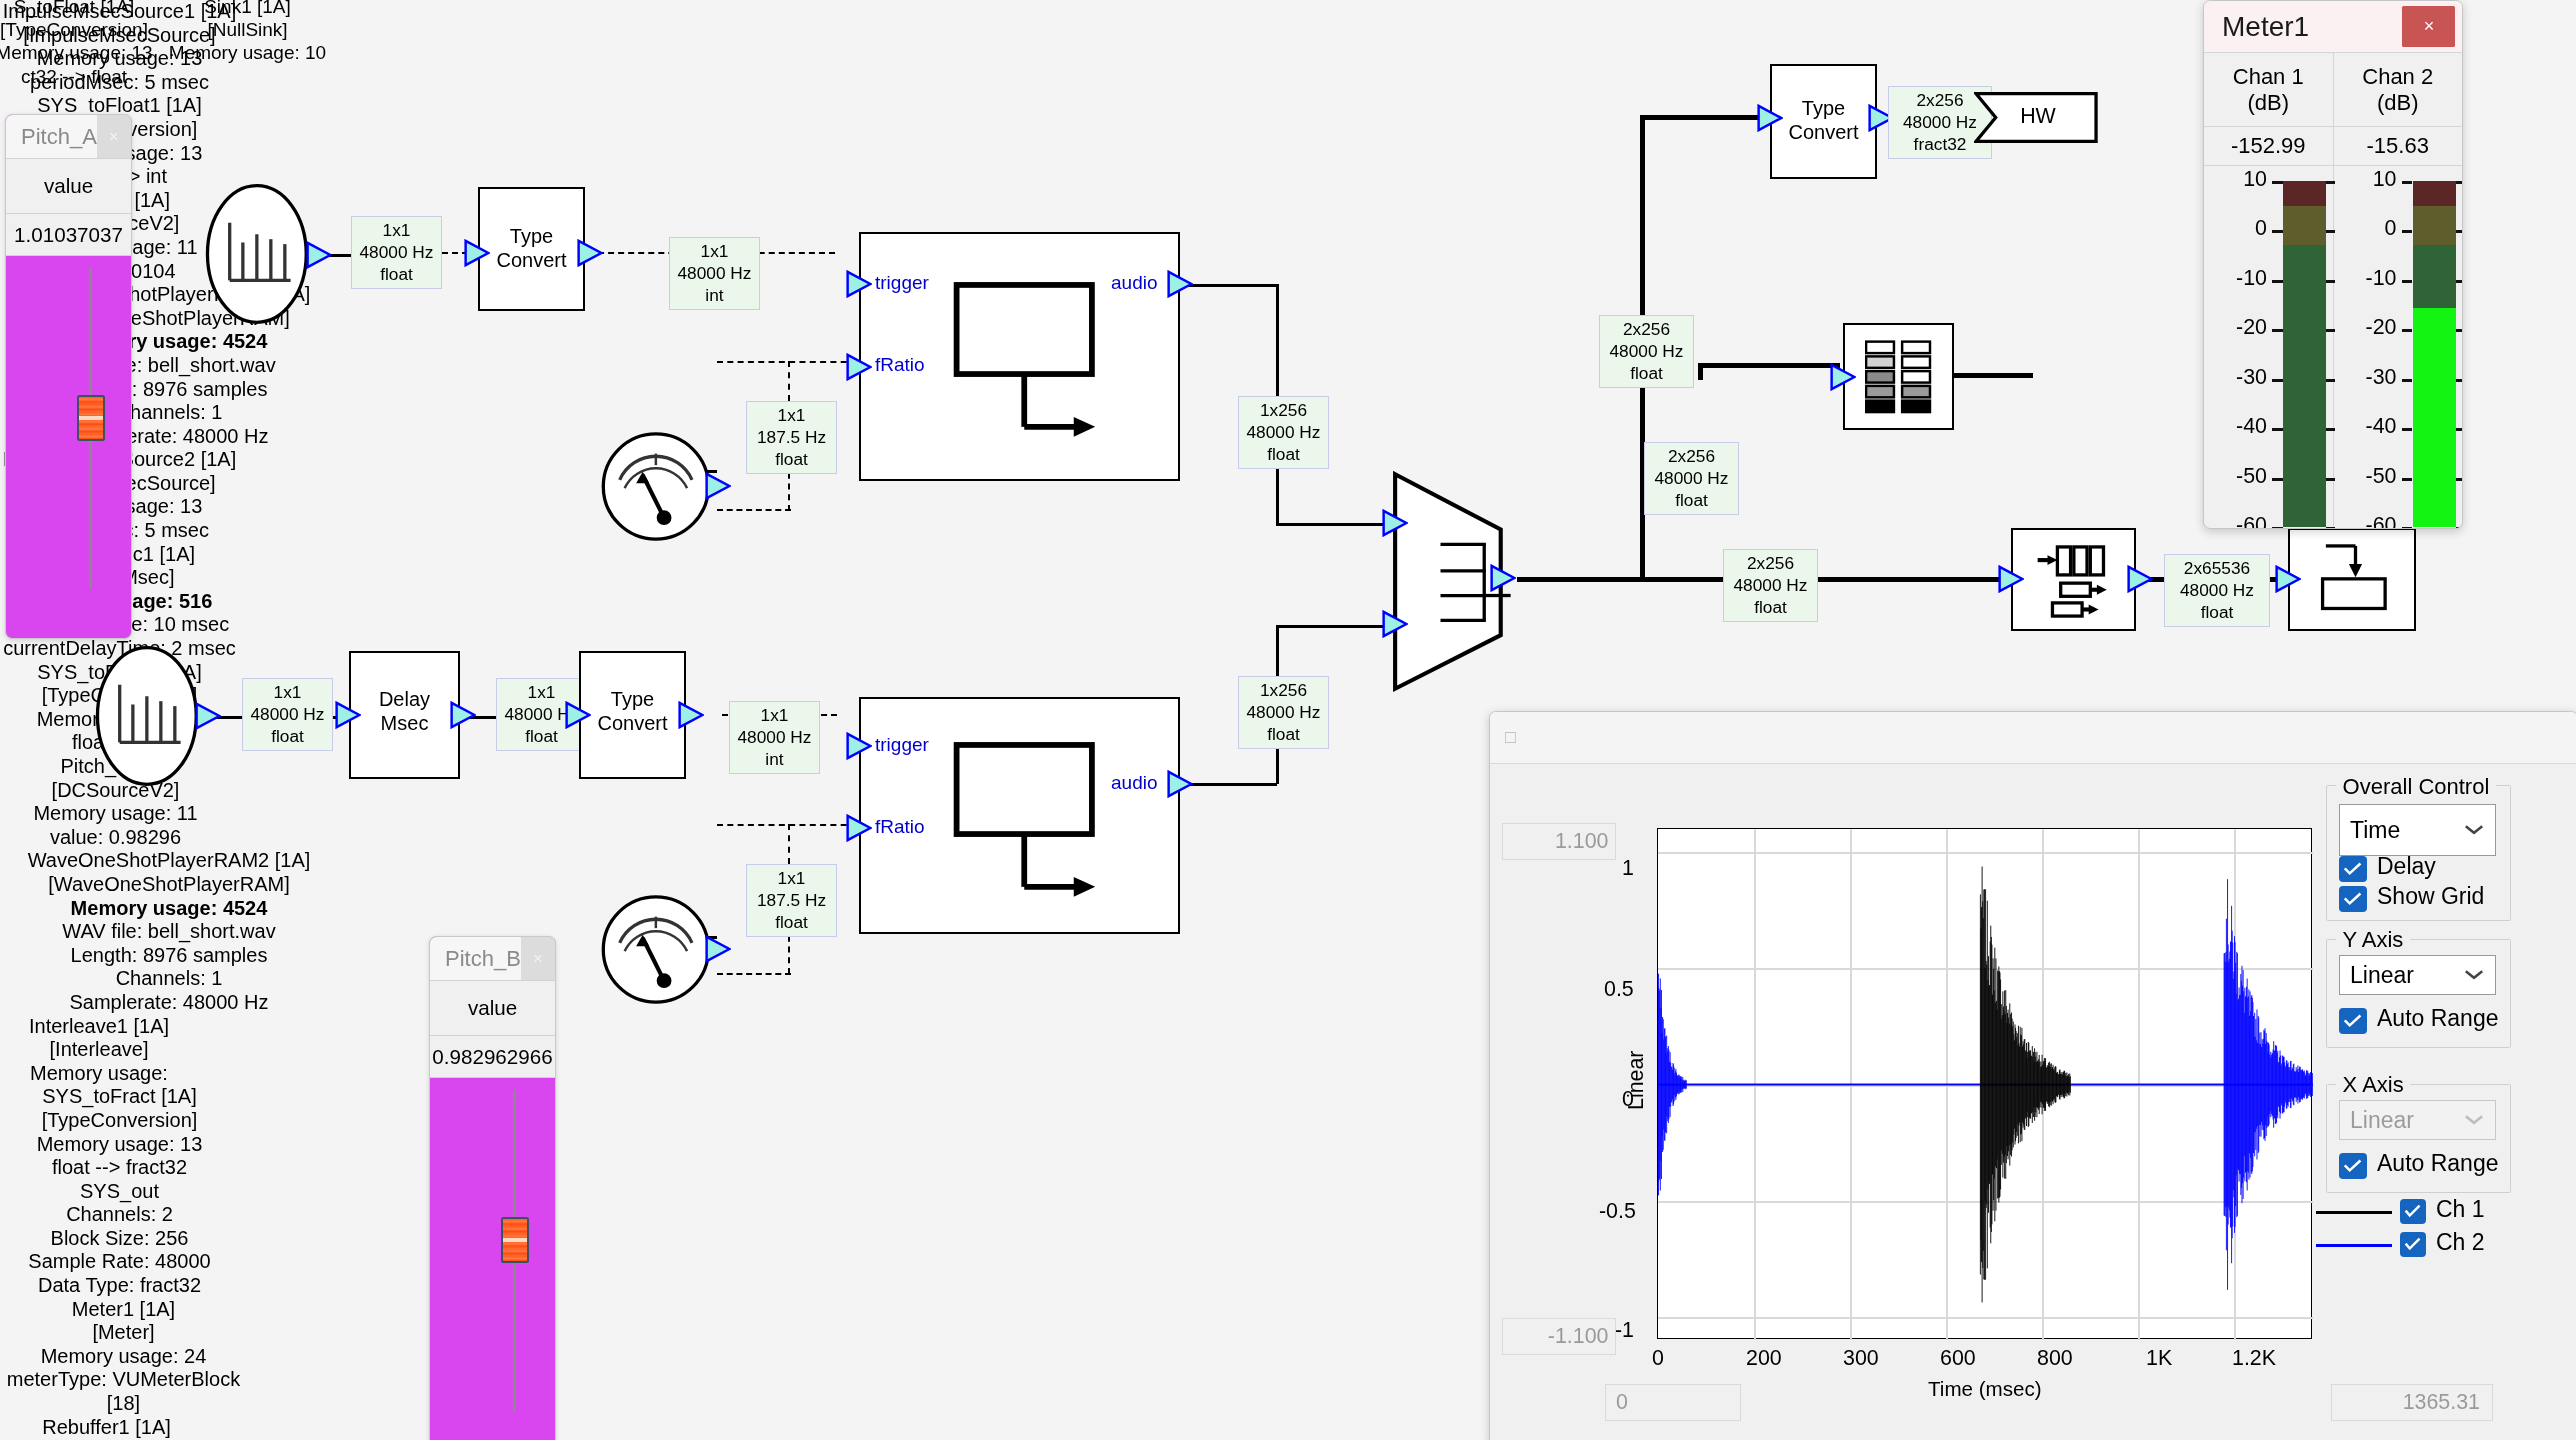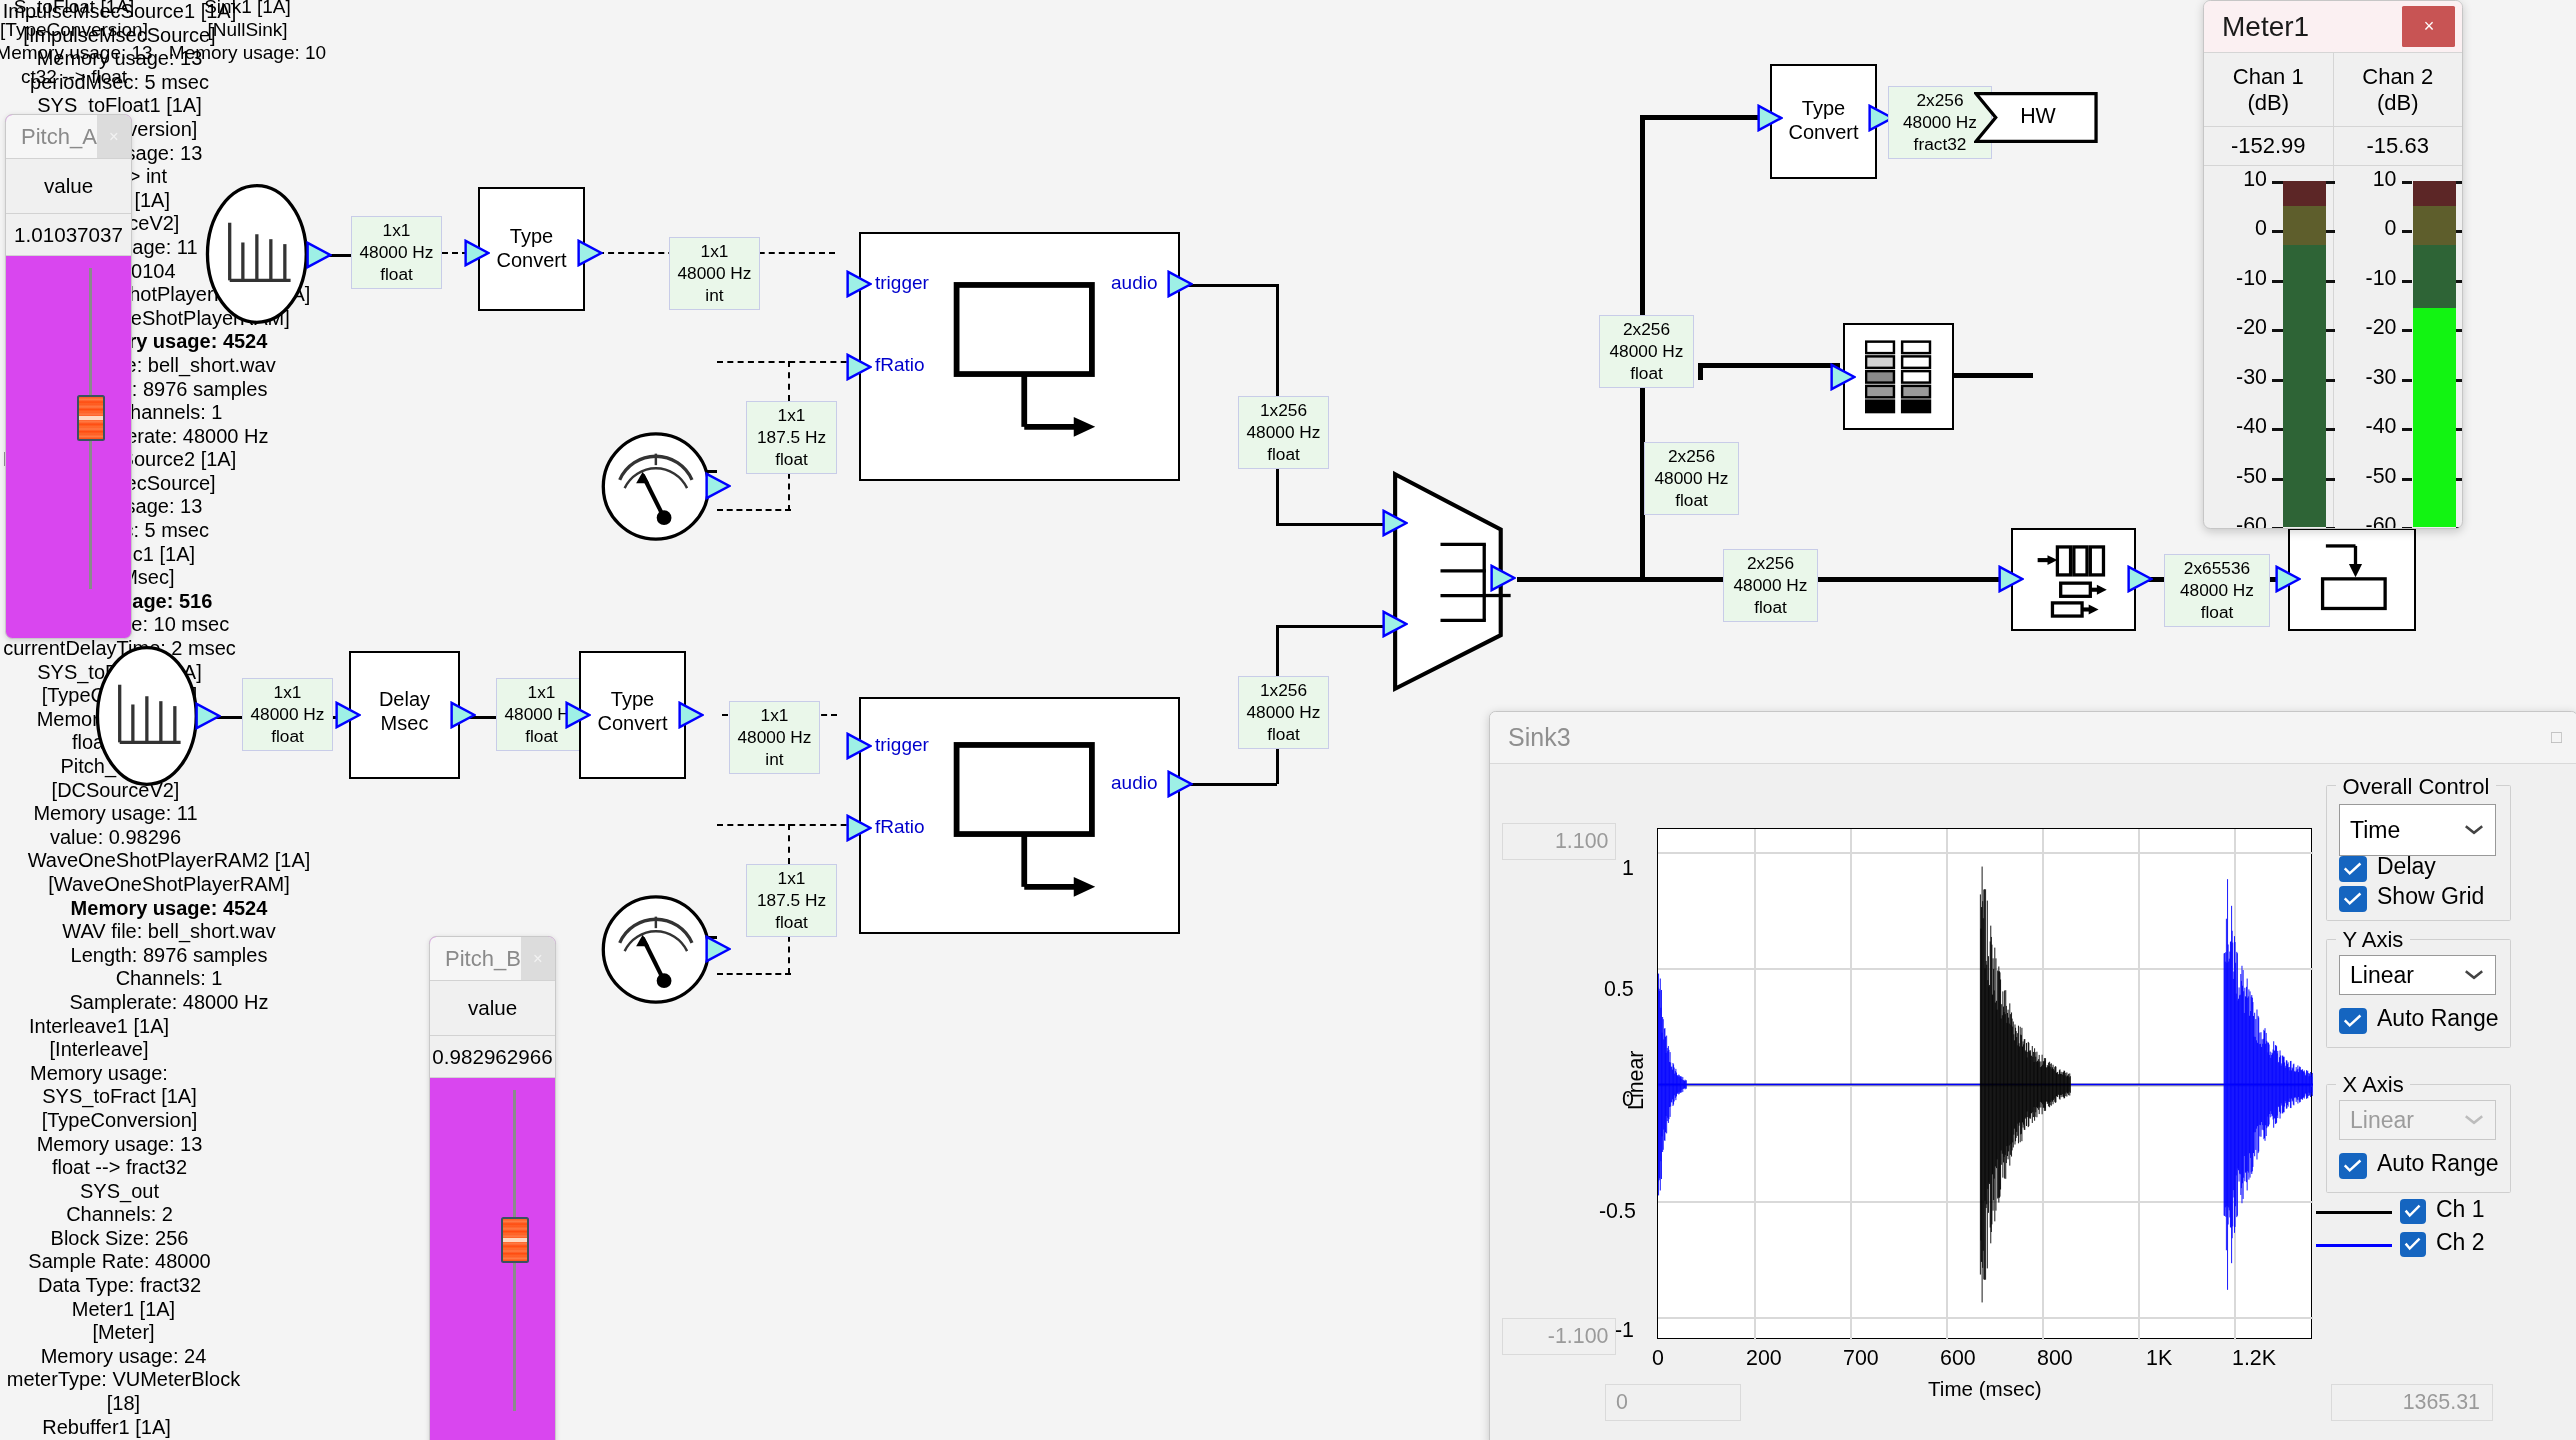--- a/index.html
+++ b/index.html
@@ -666,21 +666,20 @@
             <div class="mw-seg" style="top: 64px; height: 282px; background: rgb(46, 100, 54);"></div>
             <div class="mw-seg" style="top: 127px; height: 219px; background: rgb(18, 244, 18);"></div>
           </div>
         </div>
     </div>
   </div>
 </div>
 
 <div class="sinkwin" style="left:1489px;top:711px;width:1087px;height:730px;">
   <div class="sw-head">
-    <div class="sw-title">Sink3</div>
     <div class="sw-max">□</div>
   </div>
   <div class="sw-body" style="height:679px;">
 
     <div class="rangebox" style="left:11.5px;top:59px;width:106px;height:35px;justify-content:flex-end;padding-right:6.6px;">1.100</div>
     <div class="rangebox" style="left:11.5px;top:554px;width:106px;height:35px;justify-content:flex-end;padding-right:6.6px;">-1.100</div>
     <div class="rangebox" style="left:115px;top:620px;width:124px;height:35px;padding-left:10px;">0</div>
     <div class="rangebox" style="left:841px;top:620px;width:148px;height:35px;justify-content:flex-end;padding-right:11.5px;">1365.31</div>
 
     <div class="ylbl-rot" style="left:134px;top:346px;">Linear</div>
@@ -1065,21 +1064,21 @@
       </div>
 
     <div class="axis-tick" style="left:132px;top:92px;">1</div>
     <div class="axis-tick" style="left:114px;top:213px;">0.5</div>
     <div class="axis-tick" style="left:132px;top:323px;">0</div>
     <div class="axis-tick" style="left:109px;top:435px;">-0.5</div>
     <div class="axis-tick" style="left:125px;top:554px;">-1</div>
 
     <div class="axis-tick" style="left:162px;top:582px;">0</div>
     <div class="axis-tick" style="left:256px;top:582px;">200</div>
-    <div class="axis-tick" style="left:353px;top:582px;">700</div>
+    <div class="axis-tick" style="left:353px;top:582px;">300</div>
     <div class="axis-tick" style="left:450px;top:582px;">600</div>
     <div class="axis-tick" style="left:547px;top:582px;">800</div>
     <div class="axis-tick" style="left:656px;top:582px;">1K</div>
     <div class="axis-tick" style="left:742px;top:582px;">1.2K</div>
     <div class="axis-lbl" style="left:417px;top:613px;">Time (msec)</div>
 
     <div class="fset" style="left:836px;top:21.4px;width:185px;height:136px;"></div>
     <div class="fset-lg" style="left:846px;top:10px;">Overall Control</div>
     <div class="sel" style="left:849px;top:40px;width:157px;height:52px;">
       <span>Time</span>

